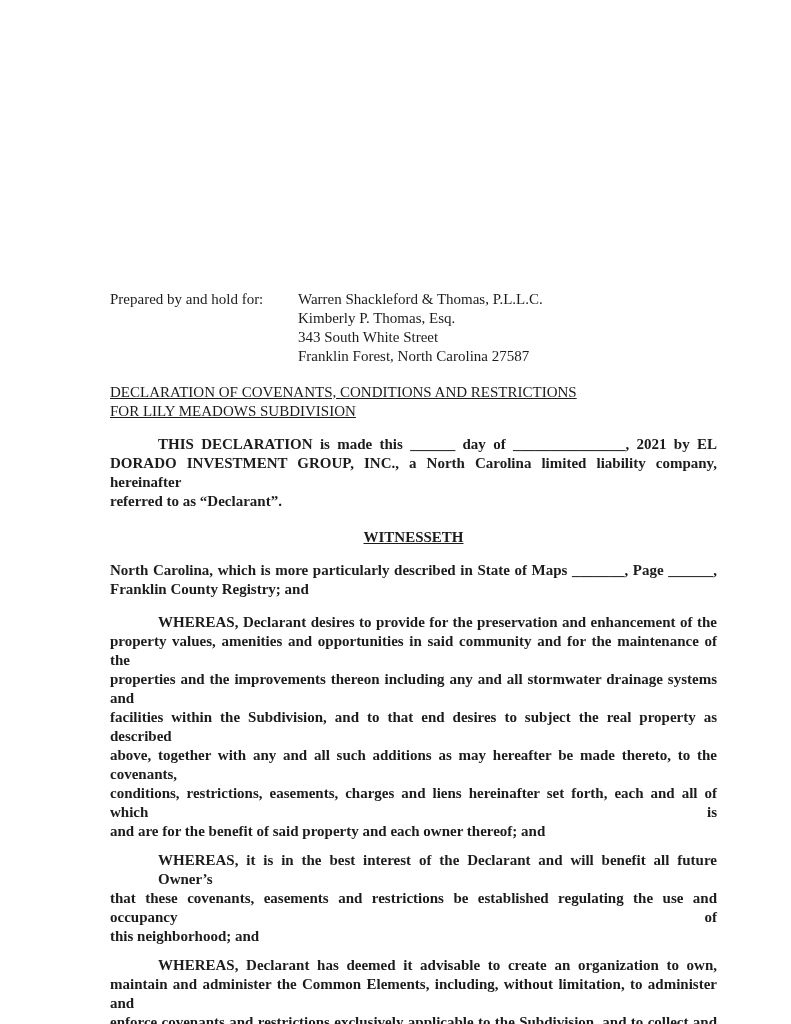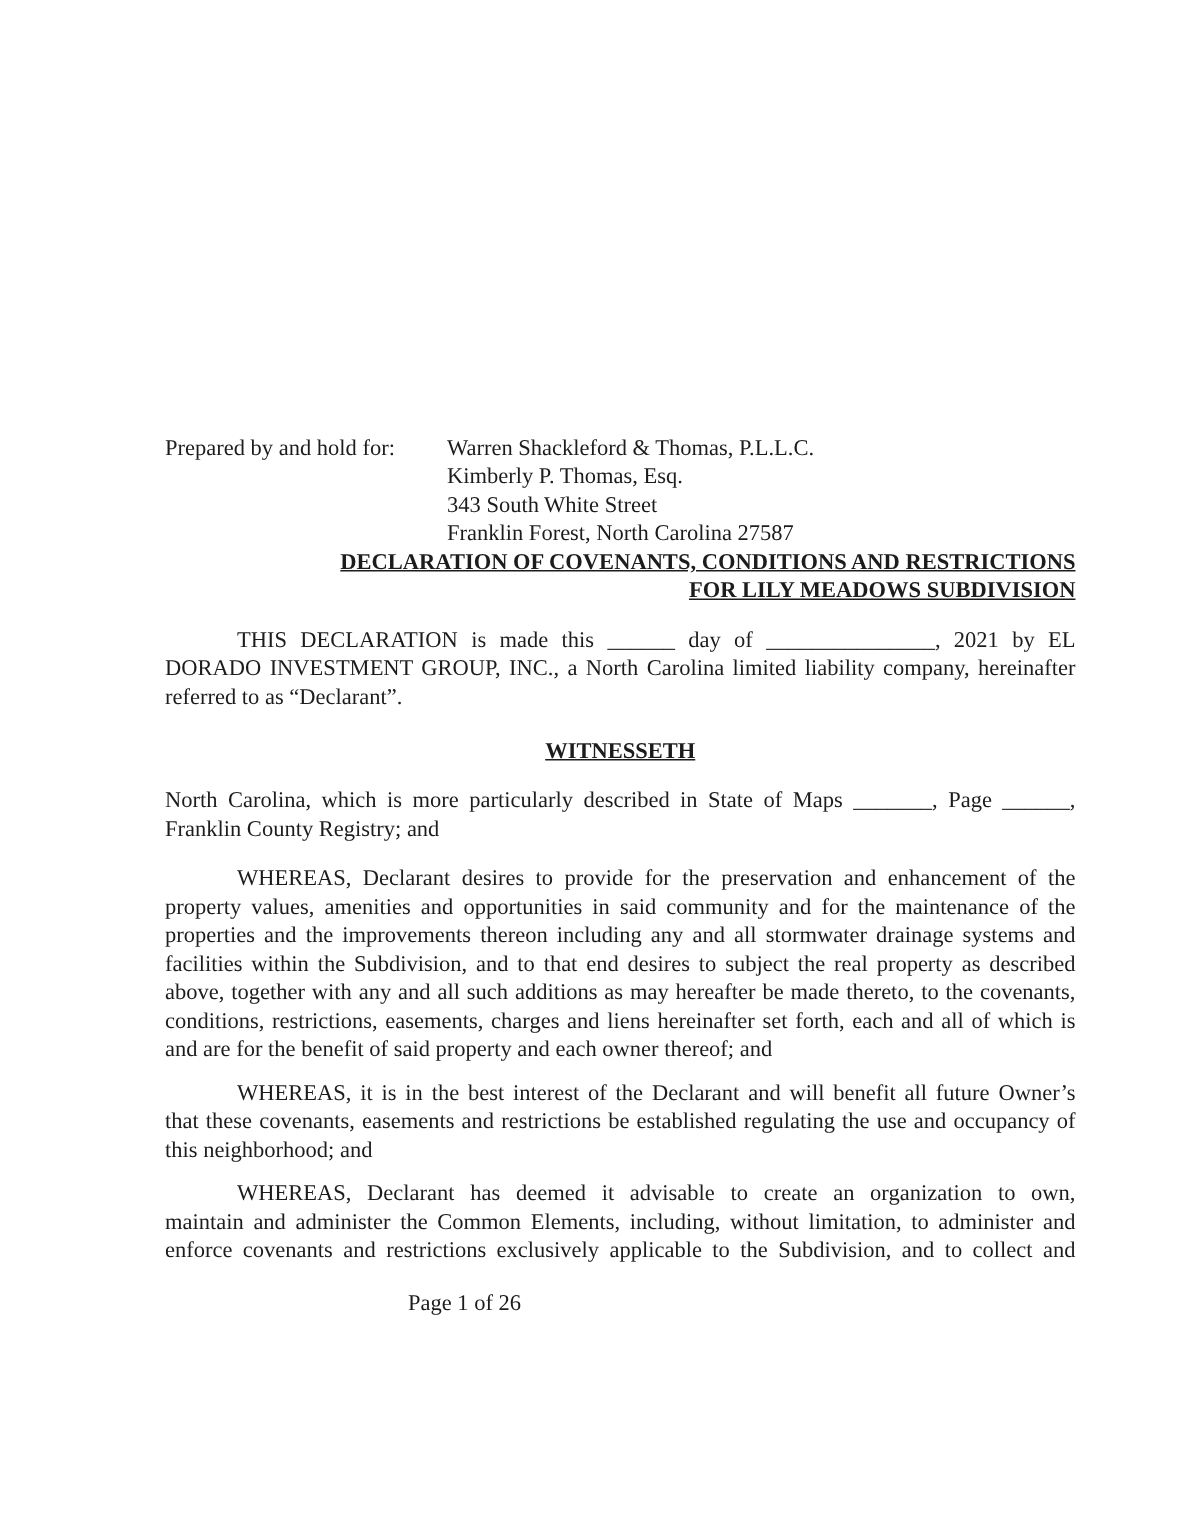--- a/index.html
+++ b/index.html
@@ -53,30 +53,31 @@
   .firm-col {
     flex: 1 1 auto;
     font-family: Liberation Serif, serif;
   }
   
   .state-block {
     margin-top: 36px;
   }
   
   .doc-title {
-    margin-top: 0;
-    text-align: right;
-    font-weight: bold;
+    margin-top: 17px;
+    text-align: left;
+    font-weight: normal;
   }
   .doc-title .u {
     text-decoration: underline;
   }
   
   .para {
     margin-top: 14px;
+    font-weight: bold;
   }
   .para-tight {
     margin-top: 10px;
   }
   .witnesseth {
     margin-top: 17px;
     text-align: center;
     font-weight: bold;
   }
   .witnesseth .u {

